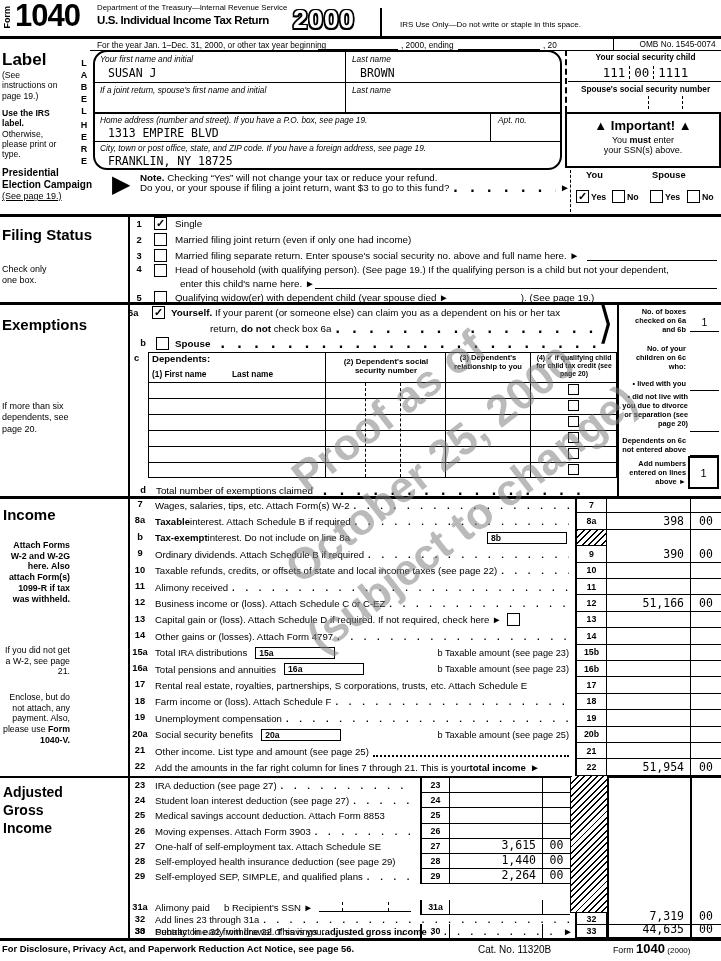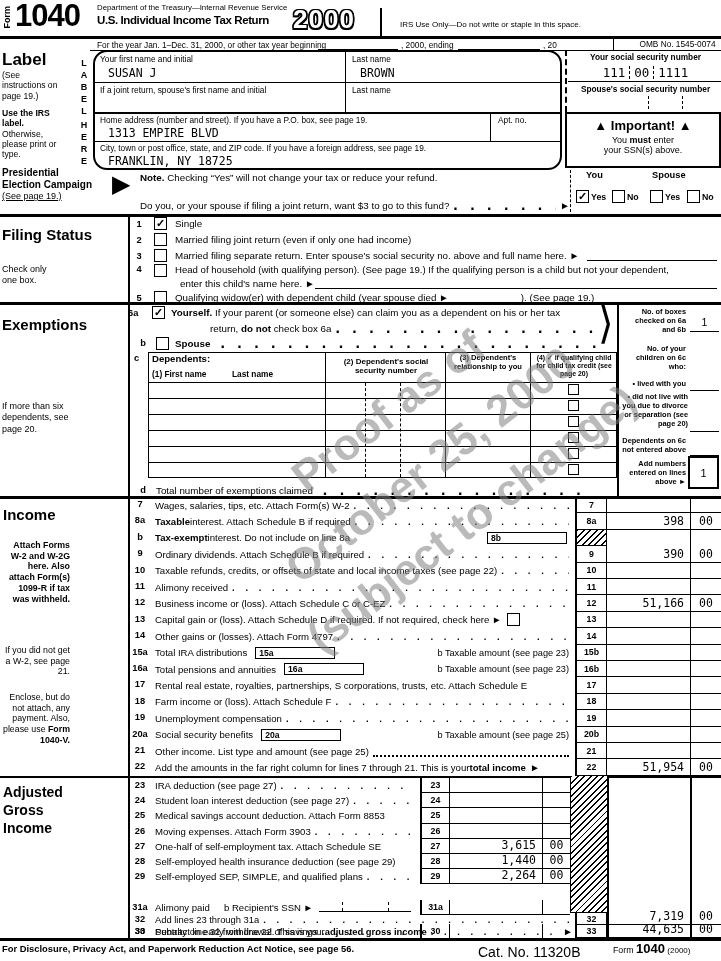--- a/index.html
+++ b/index.html
@@ -1,20 +1,20 @@
 <!DOCTYPE html>
 <html><head>
 <meta charset="utf-8">
 <style>
   html,body{margin:0;padding:0;background:#888;}
   .page{position:relative;width:721px;height:961px;background:#fff;color:#000;
         font-family:"Liberation Sans",sans-serif;overflow:hidden;}
   .abs{position:absolute;}
   .b{font-weight:bold;}
-  .sm{font-size:8.3px;}
+  .sm{font-size:8.3px;font-style:italic;}
   .txt{font-size:9.8px;white-space:nowrap;}
   .entry{font-family:"DejaVu Sans Mono",monospace;font-size:11.5px;}
   .cb{display:inline-flex;width:11px;height:11px;border:1.6px solid #000;align-items:center;
       justify-content:center;font-size:11px;font-weight:bold;background:#fff;flex:none;}
   .hline{position:absolute;background:#000;}
   .vline{position:absolute;background:#000;}
   .dotlead{flex:1;overflow:hidden;white-space:nowrap;font-weight:bold;letter-spacing:4px;margin:0 4px;}
   .dotlead::after{content:". . . . . . . . . . . . . . . . . . . . . . . . . . . . . . . . . . . .";}
   .uline{border-bottom:1.6px solid #000;flex:1;height:10px;}
   
@@ -110,21 +110,21 @@
   <div class="abs sm" style="left:100px;top:85px;">If a joint return, spouse's first name and initial</div>
   <div class="abs sm" style="left:352px;top:85px;">Last name</div>
   <div class="abs entry" style="left:108px;top:96px;"></div>
   <div class="abs sm" style="left:100px;top:115px;">Home address (number and street). If you have a P.O. box, see page 19.</div>
   <div class="abs sm" style="left:498px;top:115px;">Apt. no.</div>
   <div class="abs entry" style="left:108px;top:126px;">1313 EMPIRE BLVD</div>
   <div class="abs sm" style="left:100px;top:143px;">City, town or post office, state, and ZIP code. If you have a foreign address, see page 19.</div>
   <div class="abs entry" style="left:108px;top:154px;">FRANKLIN, NY 18725</div>
 
   <div class="abs" style="left:565px;top:50px;width:0;height:62px;border-left:2px dashed #000;"></div>
-  <div class="abs b" style="left:570px;top:52px;width:151px;text-align:center;font-size:8.3px;">Your social security number</div>
+  <div class="abs b" style="left:570px;top:52px;width:151px;text-align:center;font-size:8.3px;">Your social security child</div>
   <div class="abs entry" style="left:570px;top:65px;width:151px;display:flex;justify-content:center;align-items:center;gap:4px;font-size:12.5px;">
     <span>111</span>
     <span style="border-left:1.6px dashed #000;height:13px;"></span>
     <span>00</span>
     <span style="border-left:1.6px dashed #000;height:13px;"></span>
     <span>1111</span>
   </div>
   <div class="hline" style="left:568px;top:81px;width:153px;height:1.4px;"></div>
   <div class="abs b" style="left:570px;top:84px;width:151px;text-align:center;font-size:8.3px;">Spouse's social security number</div>
   <div class="abs" style="left:648px;top:96px;width:0;height:13px;border-left:1.6px dashed #000;"></div>
@@ -140,21 +140,21 @@
     <div style="font-size:9px;">your SSN(s) above.</div>
   </div>
 
   <div class="abs b" style="left:2px;top:167px;font-size:10px;">Presidential</div>
   <div class="abs b" style="left:2px;top:179px;font-size:10px;">Election Campaign</div>
   <div class="abs" style="left:2px;top:191px;font-size:9px;text-decoration:underline;">(See page 19.)</div>
   <div class="abs" style="left:112px;top:172px;font-size:24px;line-height:1;">▶</div>
   <div class="abs txt" style="left:140px;top:172px;">
     <span class="b">Note.</span><span> Checking “Yes” will not change your tax or reduce your refund.</span>
   </div>
-  <div class="abs" style="left:140px;top:196px;width:430px;display:flex;align-items:center;text-align:center;">
+  <div class="abs" style="left:140px;top:178px;width:430px;display:flex;align-items:center;text-align:center;">
     <span class="txt">Do you, or your spouse if filing a joint return, want $3 to go to this fund?</span>
     <span class="dotlead"></span>
     <span style="font-size:10px;">►</span>
   </div>
   <div class="abs" style="left:570px;top:170px;width:0;height:42px;border-left:1.6px dashed #000;"></div>
   <div class="abs b" style="left:586px;top:170px;font-size:9.3px;">You</div>
   <div class="abs b" style="left:652px;top:170px;font-size:9.3px;">Spouse</div>
   <div class="abs" style="left:576px;top:190px;display:flex;align-items:center;gap:2px;">
     <span class="cb">✓</span>
     <span class="b" style="font-size:8.8px;">Yes</span>
@@ -589,21 +589,21 @@
       <span class="dotlead"></span>
         <span style="font-size:10px;">►</span>
       </span>
     <span class="ibox">33</span>
     <span class="iamt entry">44,635</span>
     <span class="icents entry">00</span>
   </div>
 
   <div class="hline" style="left:0;top:938px;width:721px;height:2.6px;"></div>
   <div class="abs b" style="left:2px;top:943px;font-size:9.4px;">For Disclosure, Privacy Act, and Paperwork Reduction Act Notice, see page 56.</div>
-  <div class="abs" style="left:478px;top:944px;font-size:14px;">Cat. No. 11320B</div>
+  <div class="abs" style="left:478px;top:944px;font-size:10px;">Cat. No. 11320B</div>
   <div class="abs" style="left:613px;top:941px;font-size:8.8px;">
     <span>Form</span>
     <span class="b" style="font-size:13px;">1040</span>
     <span style="font-size:8px;">(2000)</span>
   </div>
 
   <div class="wm">
     <div>Proof as of</div>
     <div>October 25, 2000</div>
     <div>(subject to change)</div>

